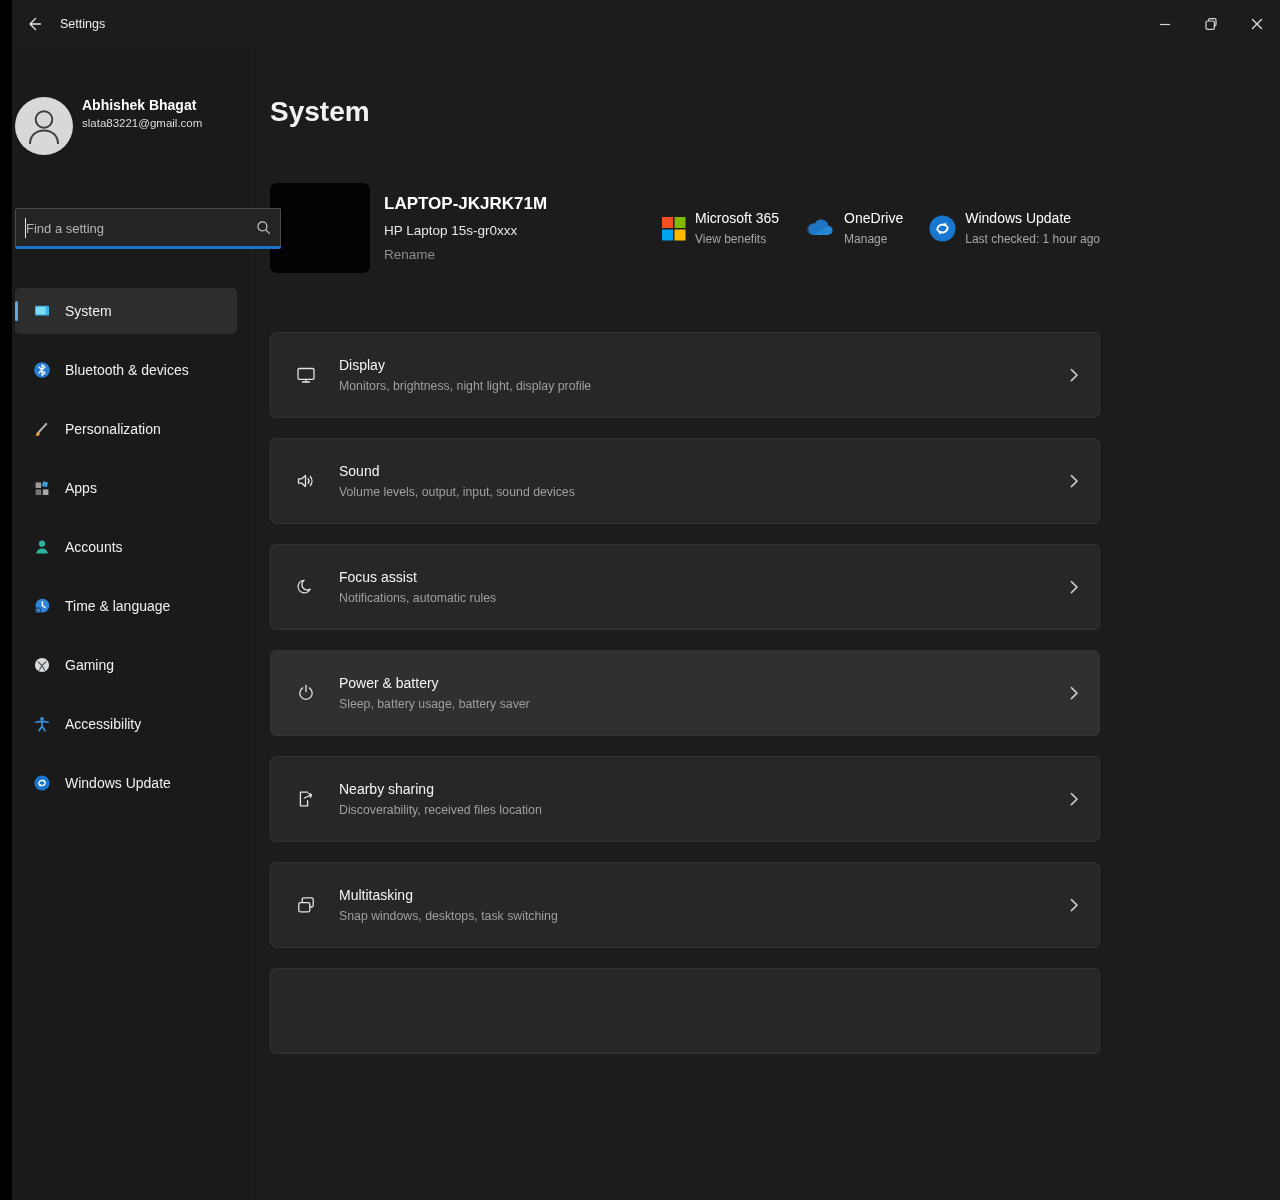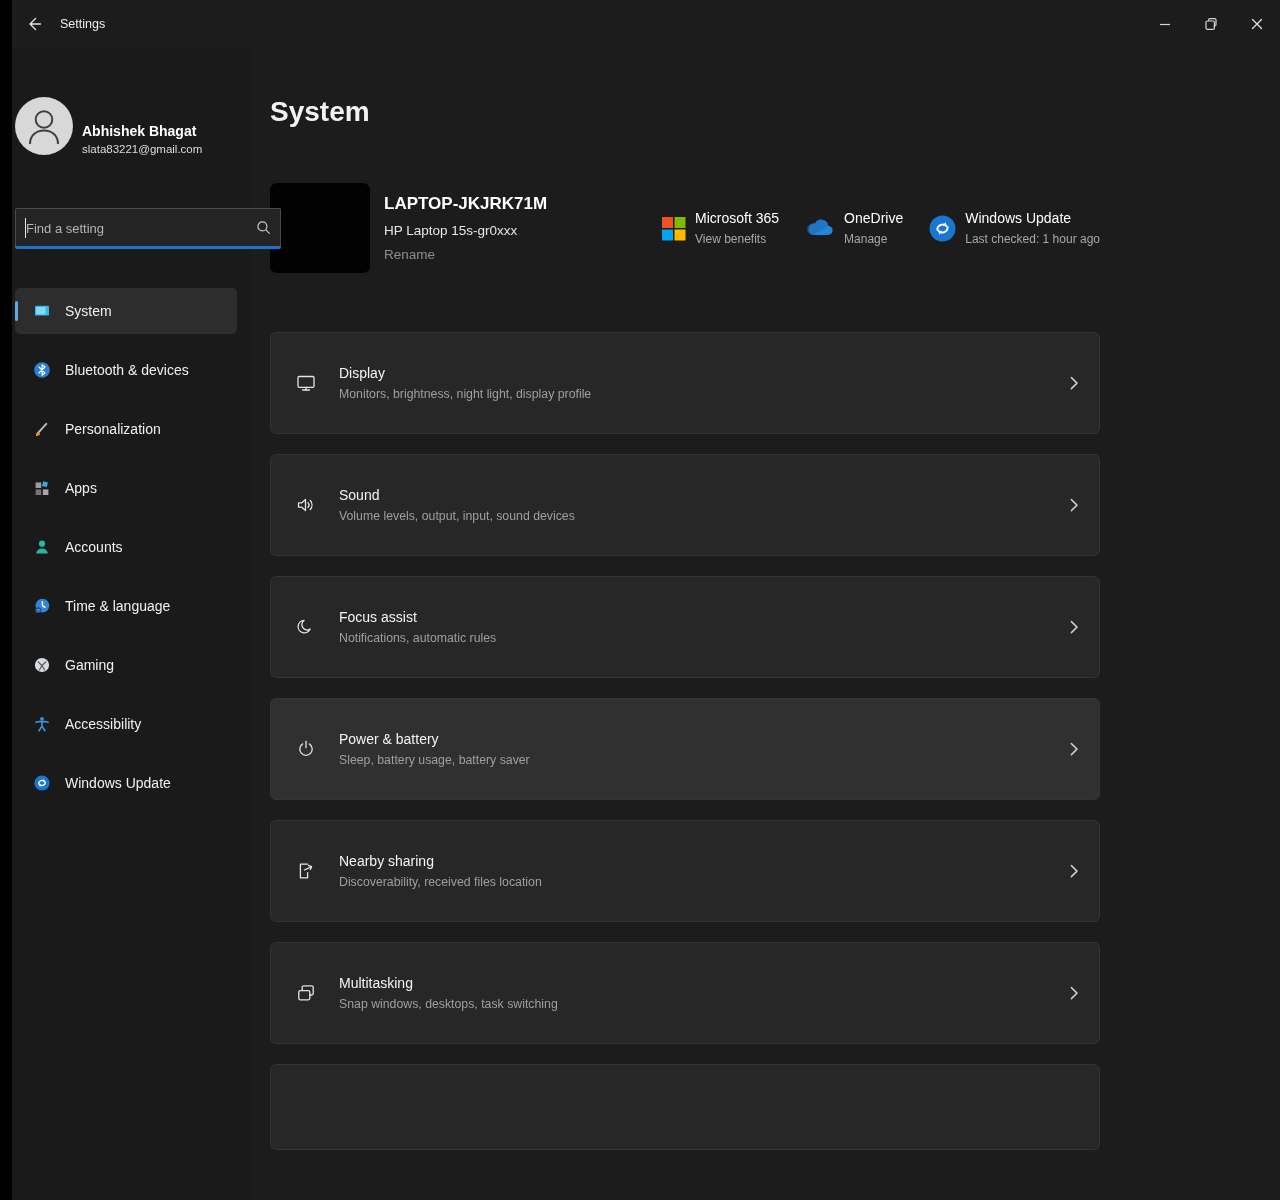--- a/index.html
+++ b/index.html
@@ -22,21 +22,21 @@
   .titlebar-title{font-size:12.5px;color:#ededed;margin-left:8px}
   .win-controls{margin-left:auto;display:flex;height:48px}
   .win-btn{width:46px;height:48px;display:flex;align-items:center;justify-content:center;cursor:pointer}
 
   
   .content-row{display:flex;flex:1;min-height:0}
   .sidebar{width:238px;flex-shrink:0;background:var(--sidebar-bg);padding:0 0 0 2px}
   .main{flex:1;min-width:0;padding-left:20px}
 
   
-  .profile{display:flex;align-items:flex-end;margin:49px 0 0 1px}
+  .profile{display:flex;align-items:flex-start;margin:49px 0 0 1px}
   .avatar{width:58px;height:58px;border-radius:50%;flex-shrink:0}
   .profile-text{margin-left:9px}
   .profile-name{font-size:14px;font-weight:bold;color:#fff}
   .profile-email{font-size:11.5px;color:#dcdcdc;margin-top:4px}
 
   
   .search-box{position:relative;margin:53px 1px 0 1px;width:266px;height:39px;background:#242424;border:1px solid #4a4a4a;border-bottom:none;border-radius:2px 2px 0 0}
   .search-box input{position:absolute;inset:0;background:transparent;border:none;outline:none;color:#e8e8e8;font-size:13px;padding:0 30px 0 10px;font-family:inherit}
   .search-box input::placeholder{color:#b4b4b4;opacity:1}
   .search-caret{position:absolute;left:9px;top:9px;width:1px;height:20px;background:#e8e8e8}
@@ -62,21 +62,21 @@
   .device-rename{font-size:13.5px;color:#8d8d8d;margin-top:9px;cursor:pointer}
   .quick-links{display:flex;align-items:center;gap:26px}
   .quick-link{display:flex;align-items:center;cursor:pointer}
   .ql-icon{flex-shrink:0;display:flex;align-items:center;justify-content:center}
   .ql-text{margin-left:9px}
   .ql-title{font-size:14px;font-weight:normal;color:#fff;white-space:nowrap}
   .ql-sub{font-size:12px;color:#a8a8a8;margin-top:6px;white-space:nowrap}
 
   
   .cards{margin-top:59px;width:830px}
-  .card{display:flex;align-items:center;height:102px;background:var(--card);border:1px solid var(--card-border);border-radius:6px;margin-bottom:20px;padding:0 14px 0 24px;cursor:pointer}
+  .card{display:flex;align-items:center;height:86px;background:var(--card);border:1px solid var(--card-border);border-radius:6px;margin-bottom:20px;padding:0 14px 0 24px;cursor:pointer}
   .card.hovered{background:var(--card-hover)}
   .card-icon{width:22px;height:22px;flex-shrink:0;display:flex;align-items:center;justify-content:center}
   .card-text{margin-left:22px}
   .card-title{font-size:14px;color:#f4f4f4}
   .card-sub{font-size:12.3px;color:var(--muted);margin-top:6px}
   .chevron{margin-left:auto;width:22px;height:22px;display:flex;align-items:center;justify-content:center}
   .card.partial{height:86px}
 
   svg{display:block}
 </style>

